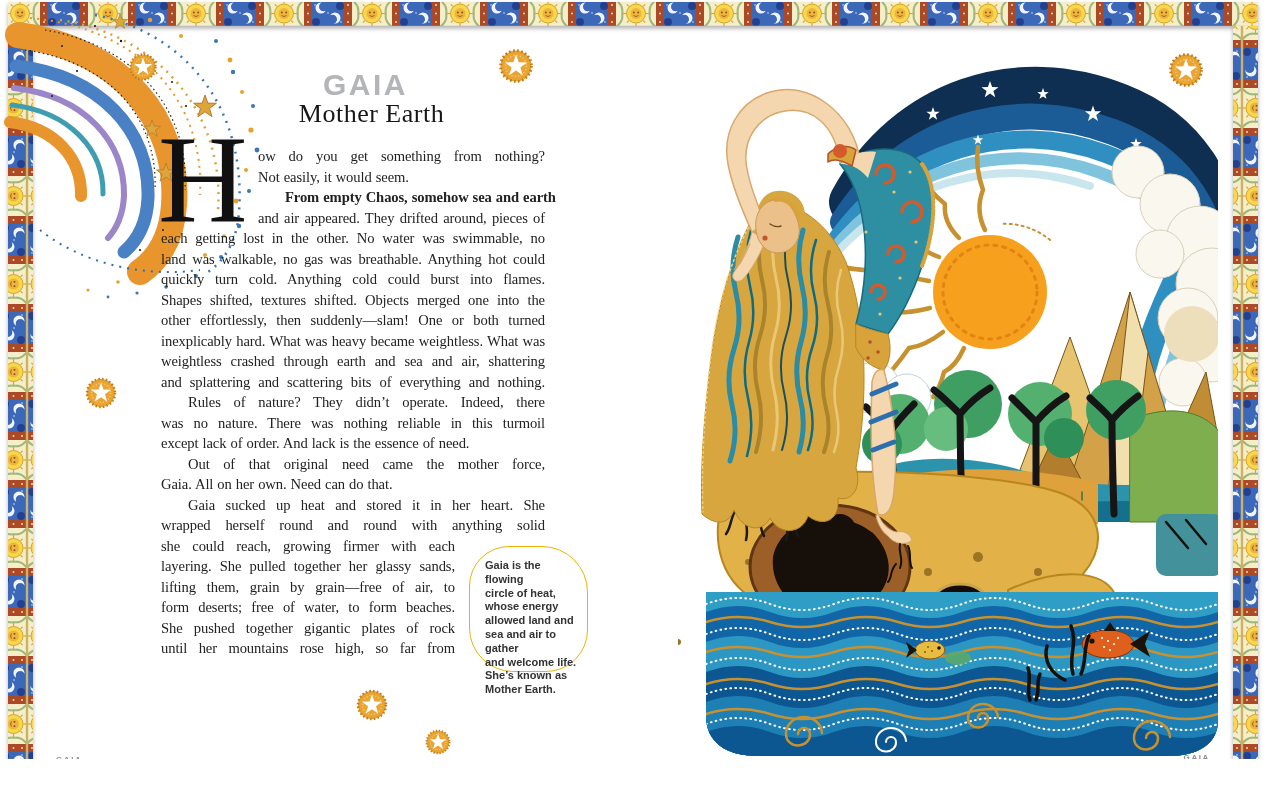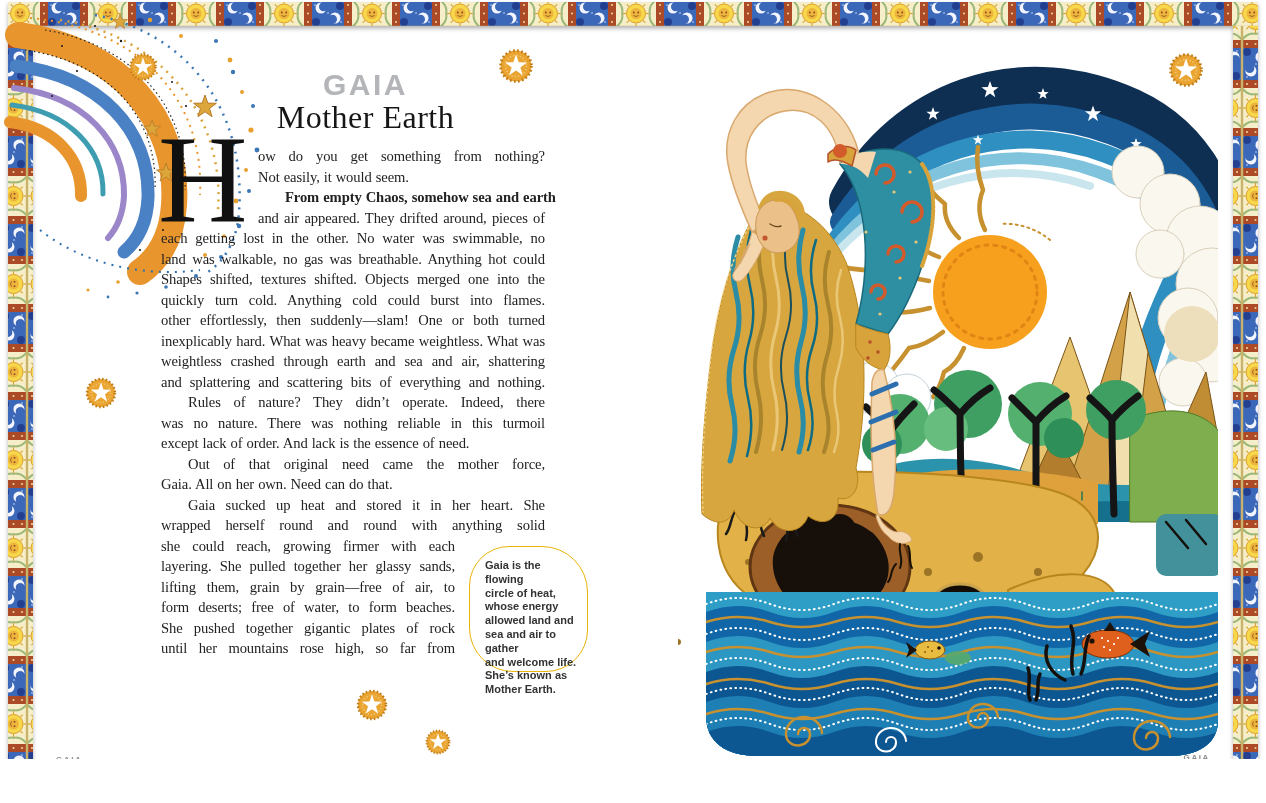--- a/index.html
+++ b/index.html
@@ -7,22 +7,22 @@
         font-family:"Liberation Serif",serif;}
   .abs{position:absolute;}
 
   
   #border-svg{left:0;top:0;z-index:1;}
 
   
   .title{left:163px;top:68px;width:405px;text-align:center;
          font-family:"Liberation Sans",sans-serif;font-weight:bold;
          font-size:30px;letter-spacing:2.5px;color:#b3b5b8;z-index:3;}
-  .subtitle{left:163px;top:99px;width:405px;text-align:center;
-         font-family:"Liberation Serif",serif;font-size:32px;color:#161616;
+  .subtitle{left:169px;top:99px;width:405px;text-align:center;
+         font-family:"Liberation Serif",serif;font-size:26px;color:#161616;
          letter-spacing:0.5px;z-index:3;}
   #dropcap{left:158px;top:118px;font-size:124px;line-height:1;color:#101010;
          font-family:"Liberation Serif",serif;z-index:3;}
   #bodytext{left:161px;top:146px;z-index:3;}
   .line{height:20.5px;line-height:20.5px;font-size:14.6px;color:#222;
         letter-spacing:-0.1px;word-spacing:0.5px;white-space:nowrap;
         width:384px;text-align:justify;text-align-last:justify;}
   .line.ragged{text-align-last:left;}
   .line.ind{padding-left:27px;width:357px;}
   .line.dc{margin-left:97px;width:287px;}
@@ -209,22 +209,22 @@
   <div class="abs subtitle">Mother Earth</div>
   <div id="dropcap" class="abs">H</div>
 
   <div id="bodytext" class="abs">
     <div class="line dc">ow do you get something from nothing?</div>
     <div class="line dc ragged">Not easily, it would seem.</div>
     <div class="line dc ind">From empty Chaos, somehow sea and earth</div>
     <div class="line dc">and air appeared. They drifted around, pieces of</div>
     <div class="line">each getting lost in the other. No water was swimmable, no</div>
     <div class="line">land was walkable, no gas was breathable. Anything hot could</div>
+    <div class="line">quickly turn cold. Anything cold could burst into flames.</div>
     <div class="line">Shapes shifted, textures shifted. Objects merged one into the</div>
-    <div class="line">quickly turn cold. Anything cold could burst into flames.</div>
     <div class="line">other effortlessly, then suddenly—slam! One or both turned</div>
     <div class="line">inexplicably hard. What was heavy became weightless. What was</div>
     <div class="line">weightless crashed through earth and sea and air, shattering</div>
     <div class="line">and splattering and scattering bits of everything and nothing.</div>
     <div class="line ind">Rules of nature? They didn’t operate. Indeed, there</div>
     <div class="line">was no nature. There was nothing reliable in this turmoil</div>
     <div class="line ragged">except lack of order. And lack is the essence of need.</div>
     <div class="line ind">Out of that original need came the mother force,</div>
     <div class="line ragged">Gaia. All on her own. Need can do that.</div>
     <div class="line ind">Gaia sucked up heat and stored it in her heart. She</div>

